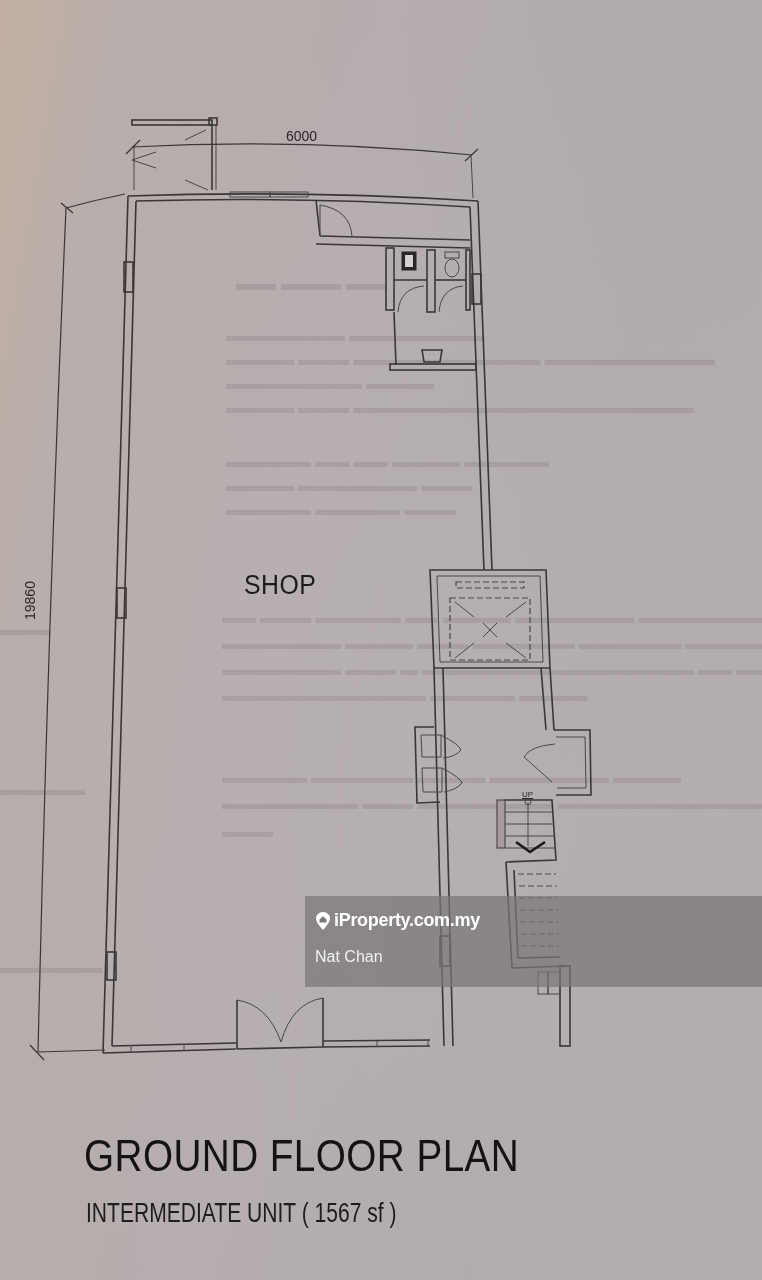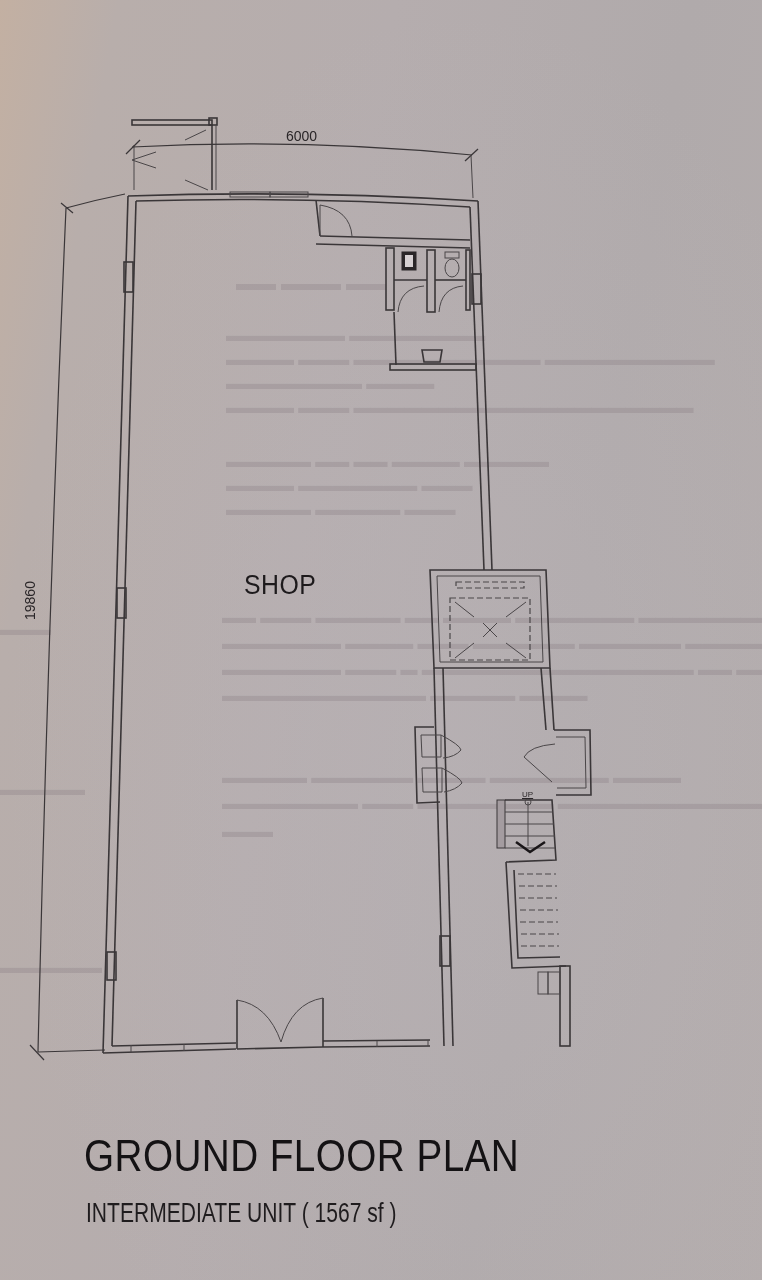--- a/index.html
+++ b/index.html
@@ -225,13 +225,23 @@
   </svg>
 
   <div class="dim-h">6000</div>
   <div class="dim-v">19860</div>
   <div class="label-shop">SHOP</div>
   <div style="position:absolute; left:522px; top:790px; font-size:8px; color:#2a2628;text-decoration:underline;">UP</div>
 
   <div class="title">GROUND FLOOR PLAN</div>
   <div class="subtitle">INTERMEDIATE UNIT ( 1567 sf )</div>
 
+  <div class="watermark">
+    <div class="wm-logo">
+      <svg class="wm-pin" viewBox="0 0 16 20">
+        <path d="M8 1 C3.8 1 1 4 1 7.6 C1 12 8 19 8 19 C8 19 15 12 15 7.6 C15 4 12.2 1 8 1 Z" fill="#ffffff"></path>
+        <path d="M4.5 8.5 L8 5.3 L11.5 8.5 L11.5 11.5 L4.5 11.5 Z" fill="#7a787c"></path>
+      </svg>
+      <span>iProperty.com.my</span>
+    </div>
+    <div class="wm-user">Nat Chan</div>
+  </div>
 </div>
 
 </body></html>

